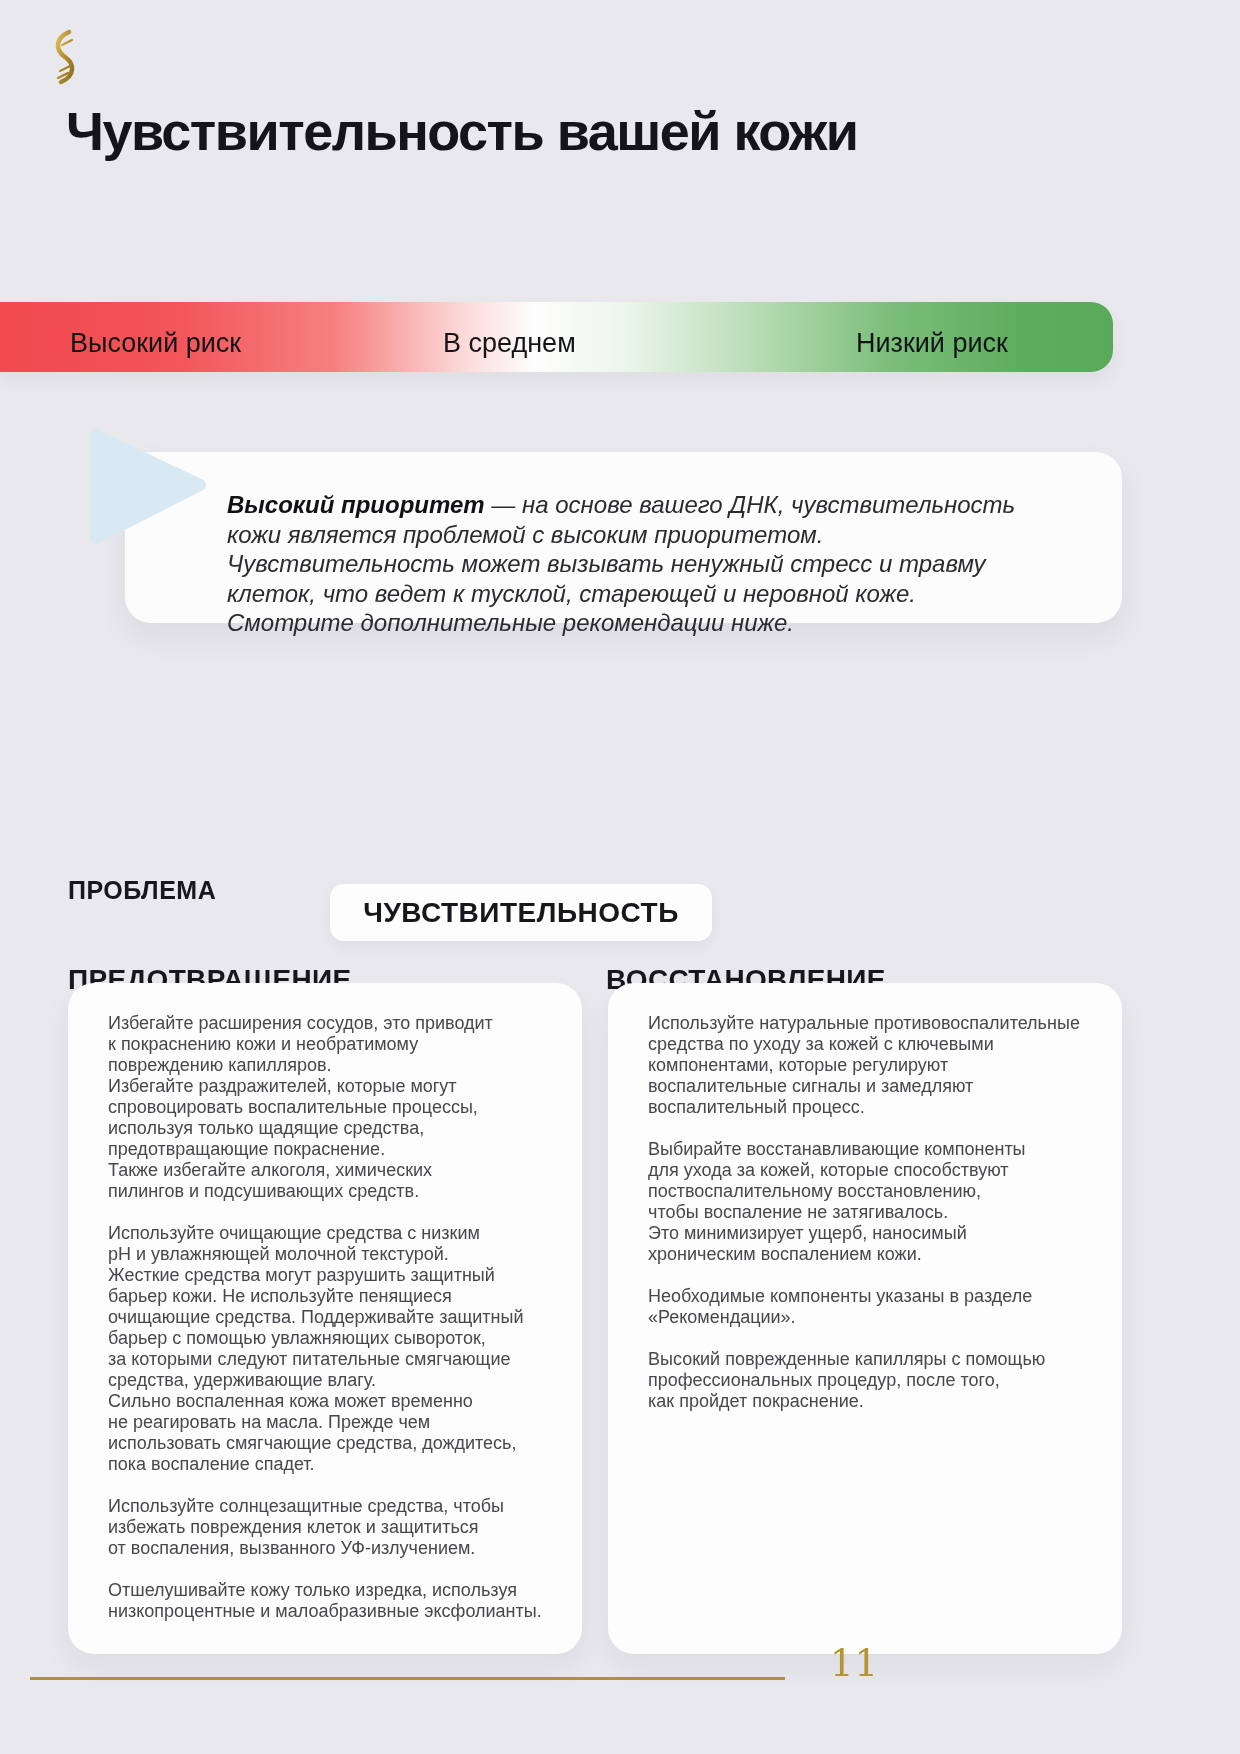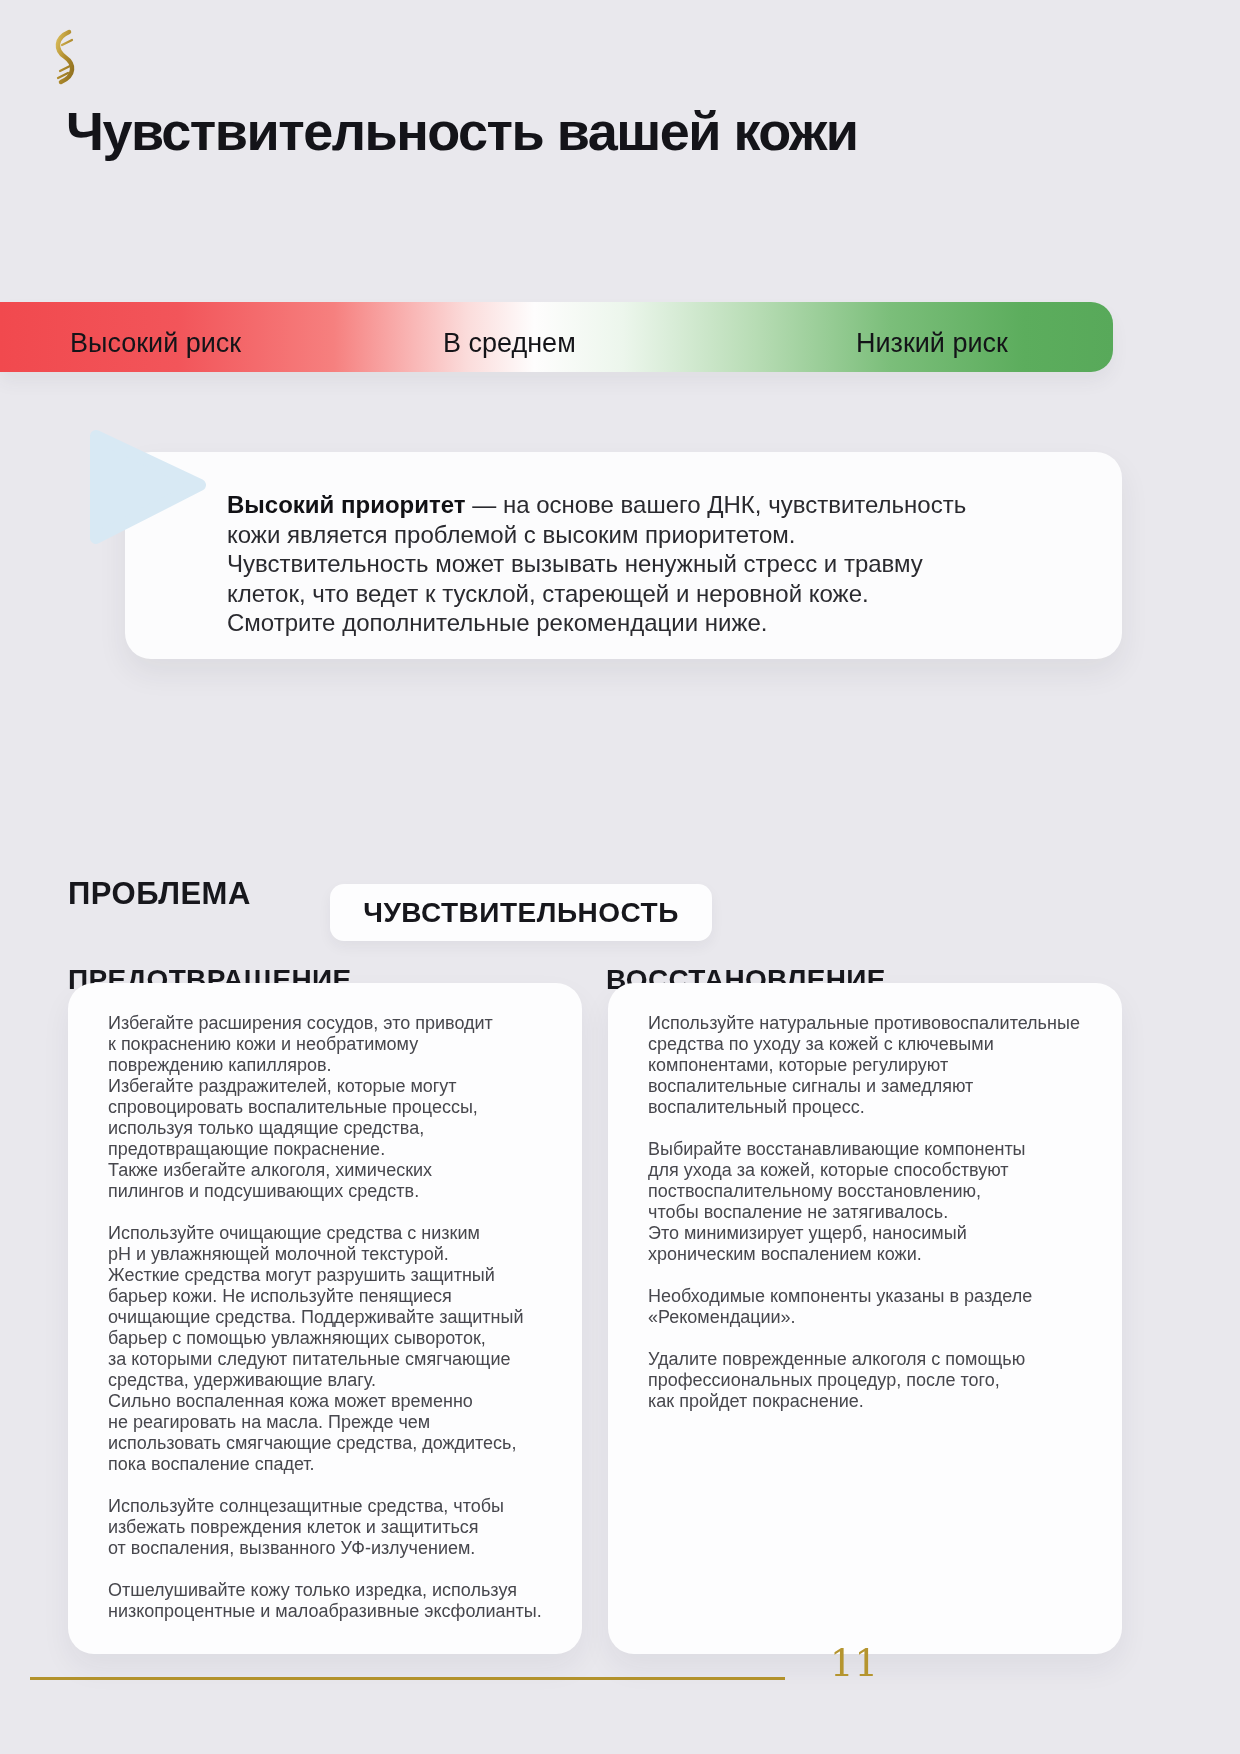--- a/index.html
+++ b/index.html
@@ -36,39 +36,40 @@
       #ecf6ec 56%, #b7dcb4 68%, #7bbe7a 80%, #5cad5d 92%, #58a95a 100%);
     box-shadow:0 10px 18px rgba(60,60,80,.06);
   }
   .risk-label{position:absolute;top:328px;z-index:2;font-size:27px;color:#141418;}
   .risk-label.high{left:70px;}
   .risk-label.mid{left:443px;}
   .risk-label.low{left:856px;}
   
   .callout-arrow{position:absolute;left:88px;top:428px;z-index:4;}
   .callout-card{
-    position:absolute;left:125px;top:452px;width:997px;height:207px;z-index:2;
+    position:absolute;left:125px;top:452px;width:997px;height:171px;z-index:2;
     background:#fcfcfd;border-radius:26px;
     box-shadow:0 14px 30px rgba(40,40,60,.07);
+    font-style:italic;
   }
   .callout-card .text{
     position:absolute;left:102px;top:38px;right:40px;margin:0;
     font-size:24px;line-height:29.5px;color:#2a2a2f;
     white-space:pre-line;
   }
   .callout-card .text b{font-weight:700;color:#111115;}
   
   h2.section-title{
     position:absolute;left:64px;top:770px;margin:0;
     font-size:50px;line-height:58px;font-weight:800;letter-spacing:-1.5px;
     color:#141419;
   }
   .problem-label{
     position:absolute;left:68px;top:876px;
-    font-size:31px;font-weight:700;color:#17171c;letter-spacing:.5px;
+    font-size:25px;font-weight:700;color:#17171c;letter-spacing:.5px;
   }
   .problem-badge{
     position:absolute;left:330px;top:884px;width:382px;height:57px;z-index:2;
     background:#fdfdfe;border-radius:14px;
     display:flex;align-items:center;justify-content:center;
     font-size:28px;font-weight:700;color:#17171c;letter-spacing:.5px;
     box-shadow:0 6px 14px rgba(40,40,60,.05);
   }
   .col-header{
     position:absolute;top:926px;
@@ -176,21 +177,21 @@
 воспалительные сигналы и замедляют
 воспалительный процесс.</p>
     <p>Выбирайте восстанавливающие компоненты
 для ухода за кожей, которые способствуют
 поствоспалительному восстановлению,
 чтобы воспаление не затягивалось.
 Это минимизирует ущерб, наносимый
 хроническим воспалением кожи.</p>
     <p>Необходимые компоненты указаны в разделе
 «Рекомендации».</p>
-    <p>Удалите поврежденные алкоголя с помощью
+    <p>Высокий поврежденные капилляры с помощью
 профессиональных процедур, после того,
 как пройдет покраснение.</p>
   </div>
 
   <div class="footer-line"></div>
   <div class="page-number">11</div>
 
 </div>
 
 </body></html>

